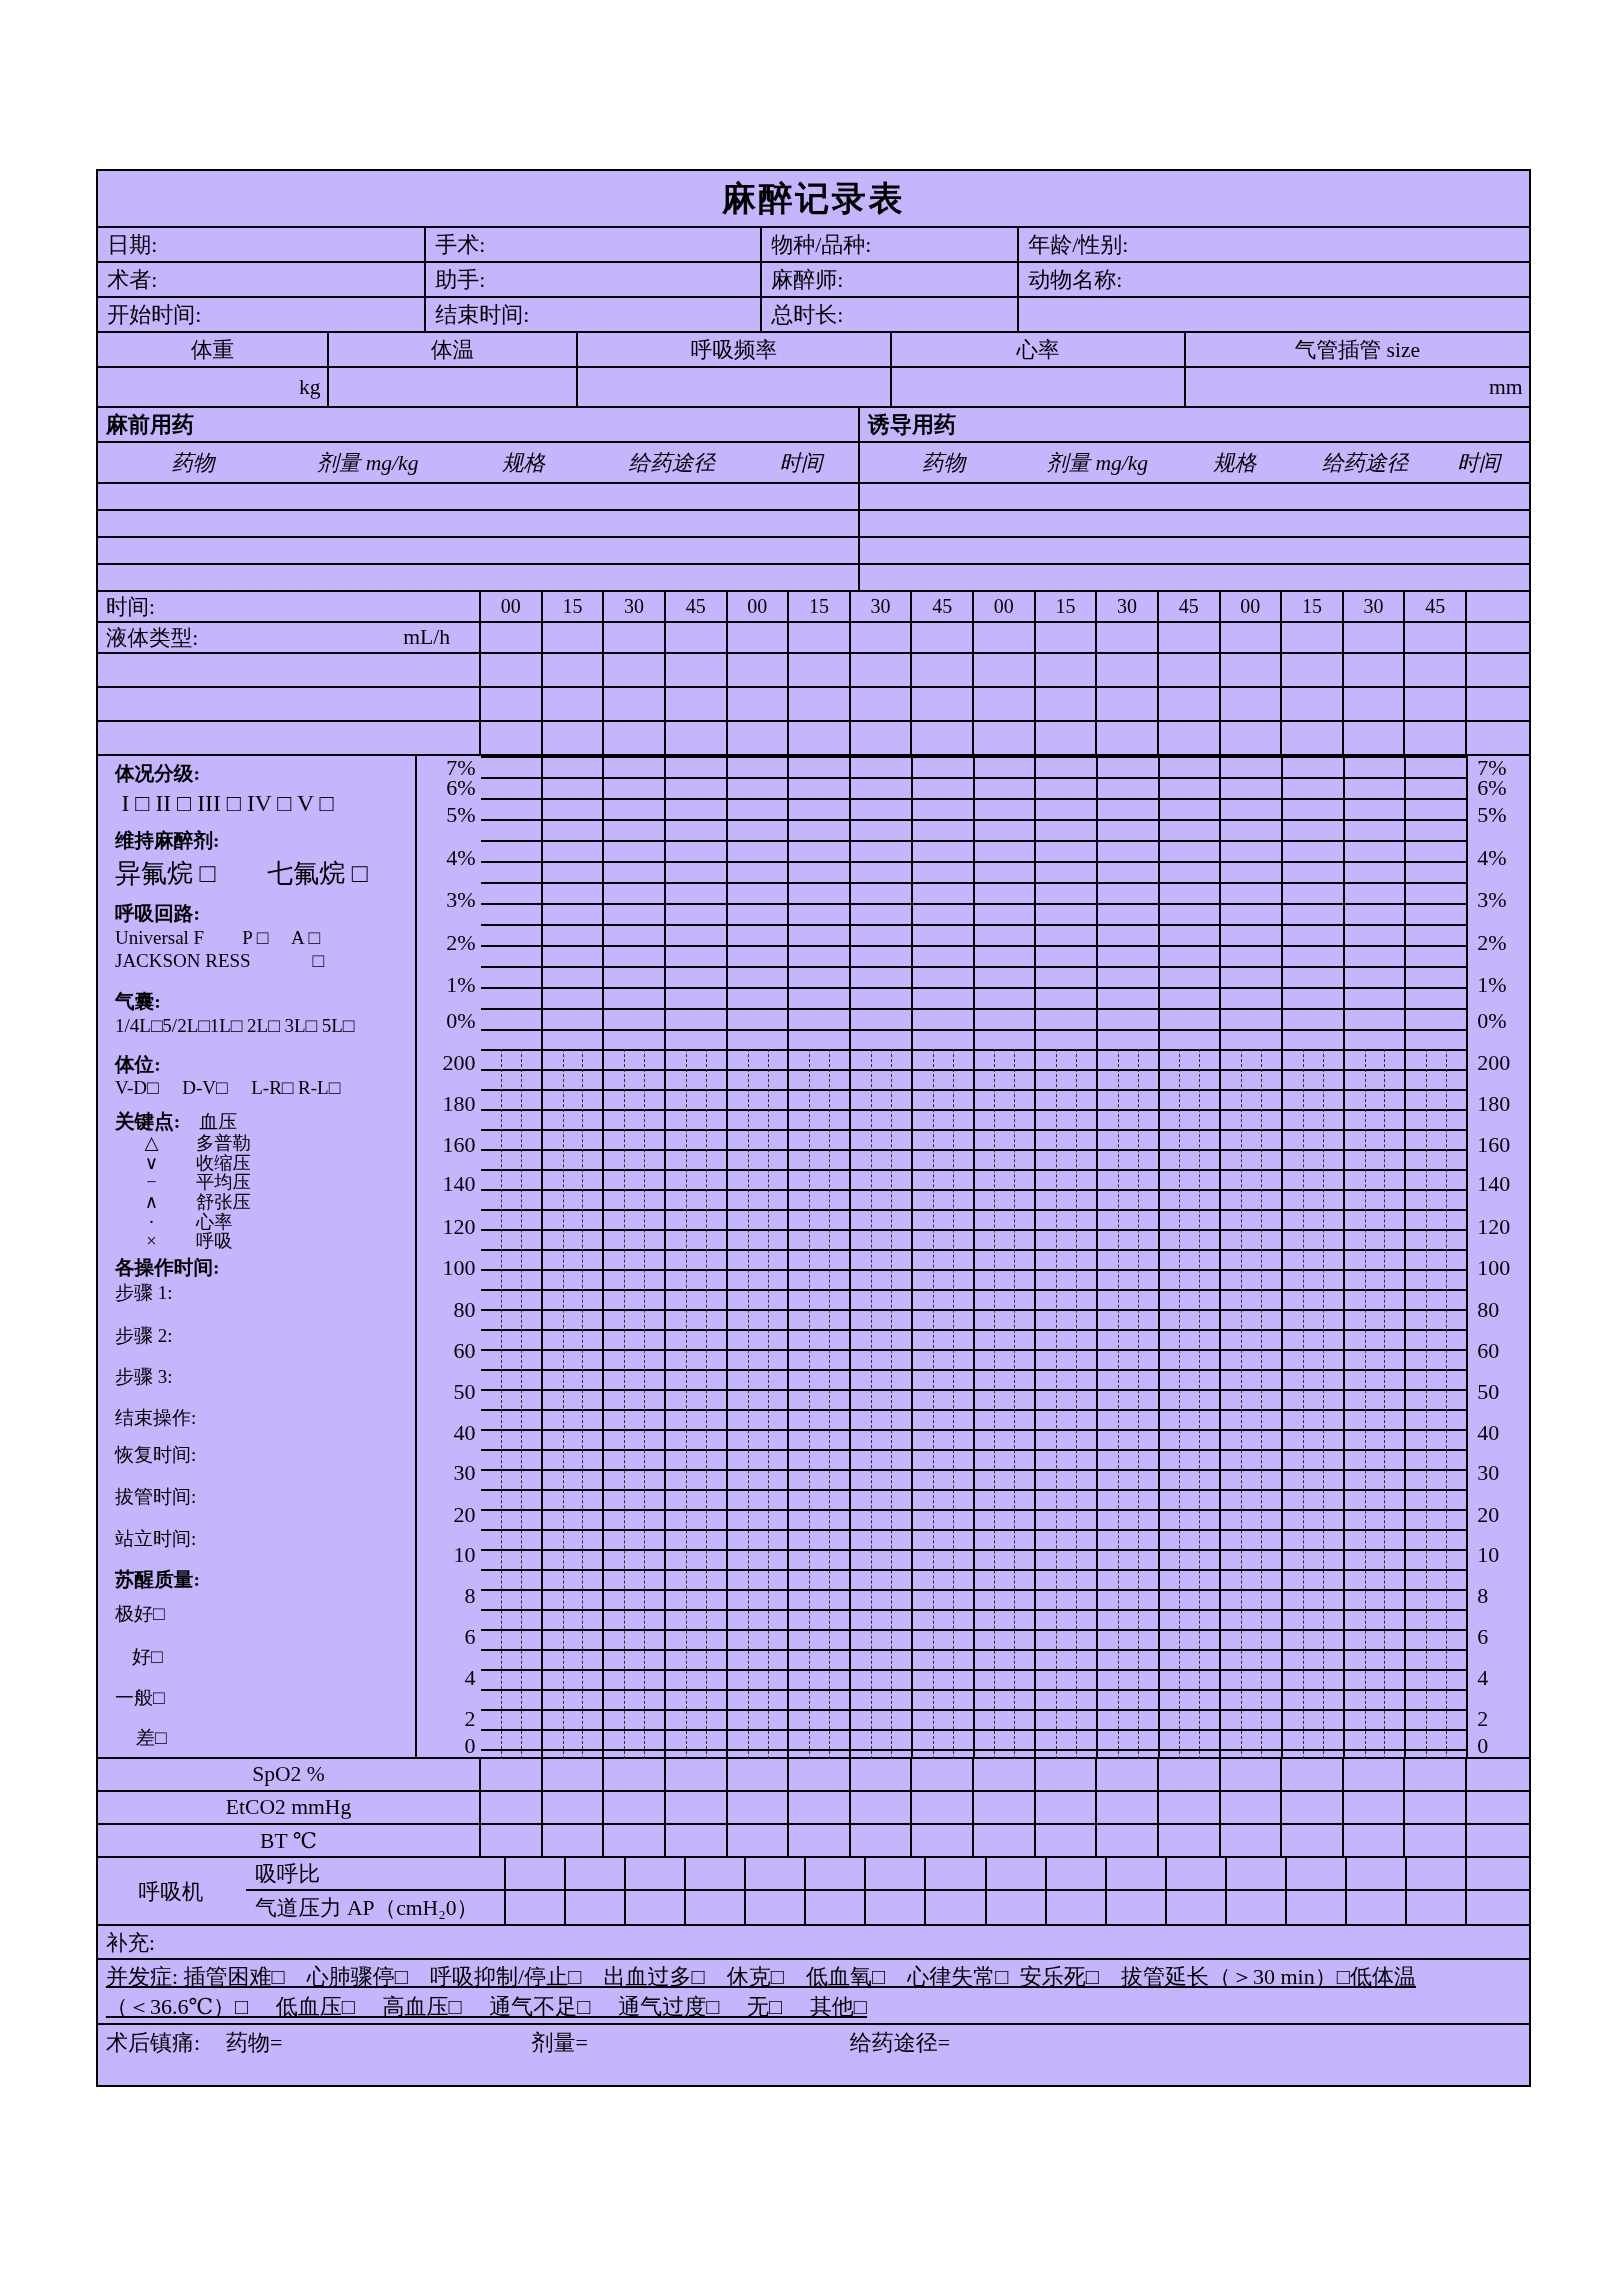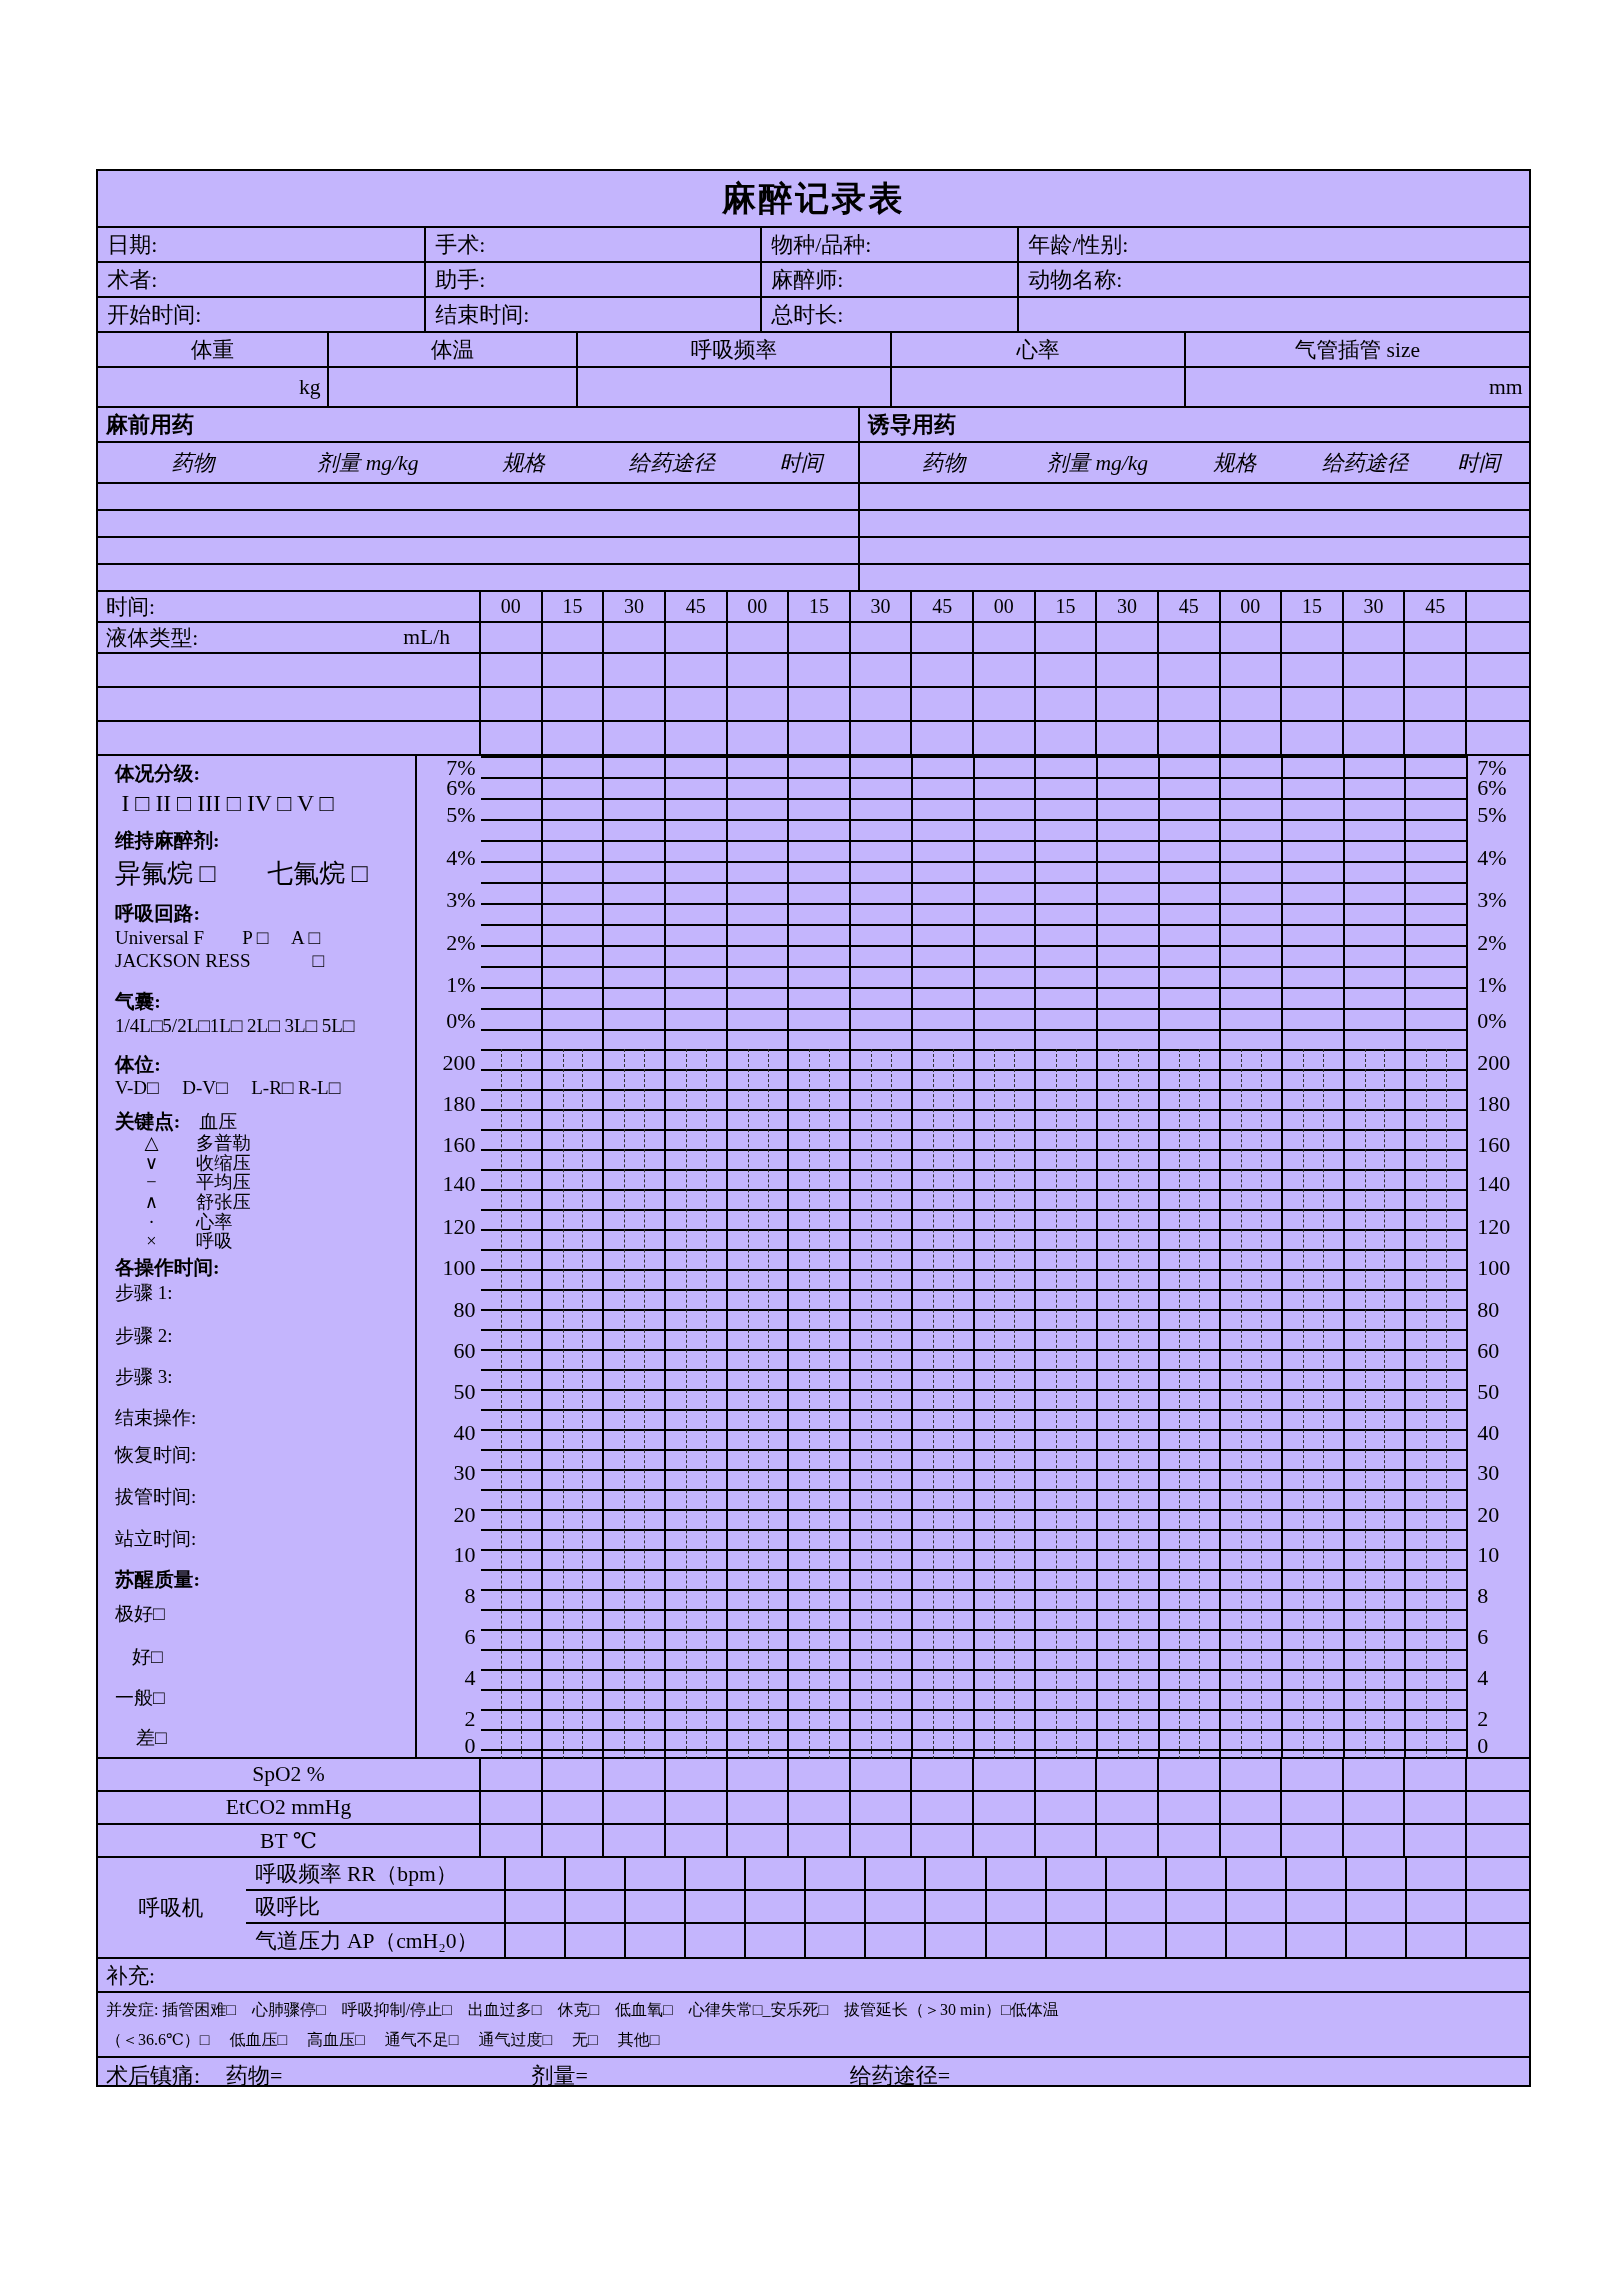--- a/index.html
+++ b/index.html
@@ -70,21 +70,21 @@
   .vent-label{width:148px;box-sizing:border-box;border-right:2px solid #c4b5fd;display:flex;
               align-items:center;justify-content:center;font-size:21.6px;}
   .vent-rows{flex:1;}
   .vent-row{display:flex;height:33px;box-sizing:border-box;border-bottom:2px solid #000;}
   .vent-row:last-child{border-bottom:none;}
   .vent-sub{width:260px;box-sizing:border-box;border-right:2px solid #000;display:flex;
             align-items:center;padding-left:9.2px;font-size:21.6px;}
   
   .supp-row{height:34px;align-items:center;padding-left:7.9px;font-size:21.6px;}
   .comp-row{height:65px;flex-direction:column;justify-content:center;padding-left:7.9px;
-            font-size:16px;line-height:30px;}
+            font-size:22px;line-height:30px;text-decoration:underline;}
   .anal-row{height:35px;align-items:center;padding-left:7.9px;font-size:22px;}
   .anal-row span{white-space:nowrap;}
 </style>
 </head>
 <body>
 
 <div class="page">
   <div class="form">
 
     <div class="row title-row">
@@ -529,42 +529,20 @@
             <div class="cell"></div>
             <div class="cell last"></div>
           </div>
         </div>
       </div>
 
     <div class="vent-wrap">
       <div class="vent-label">呼吸机</div>
       <div class="vent-rows" id="vent-rows">
           <div class="vent-row">
-            <div class="vent-sub">呼吸频率 RR（bpm）</div>
-            <div class="cells">
-              <div class="cell"></div>
-              <div class="cell"></div>
-              <div class="cell"></div>
-              <div class="cell"></div>
-              <div class="cell"></div>
-              <div class="cell"></div>
-              <div class="cell"></div>
-              <div class="cell"></div>
-              <div class="cell"></div>
-              <div class="cell"></div>
-              <div class="cell"></div>
-              <div class="cell"></div>
-              <div class="cell"></div>
-              <div class="cell"></div>
-              <div class="cell"></div>
-              <div class="cell"></div>
-              <div class="cell last"></div>
-            </div>
-          </div>
-          <div class="vent-row">
             <div class="vent-sub">吸呼比</div>
             <div class="cells">
               <div class="cell"></div>
               <div class="cell"></div>
               <div class="cell"></div>
               <div class="cell"></div>
               <div class="cell"></div>
               <div class="cell"></div>
               <div class="cell"></div>
               <div class="cell"></div>

